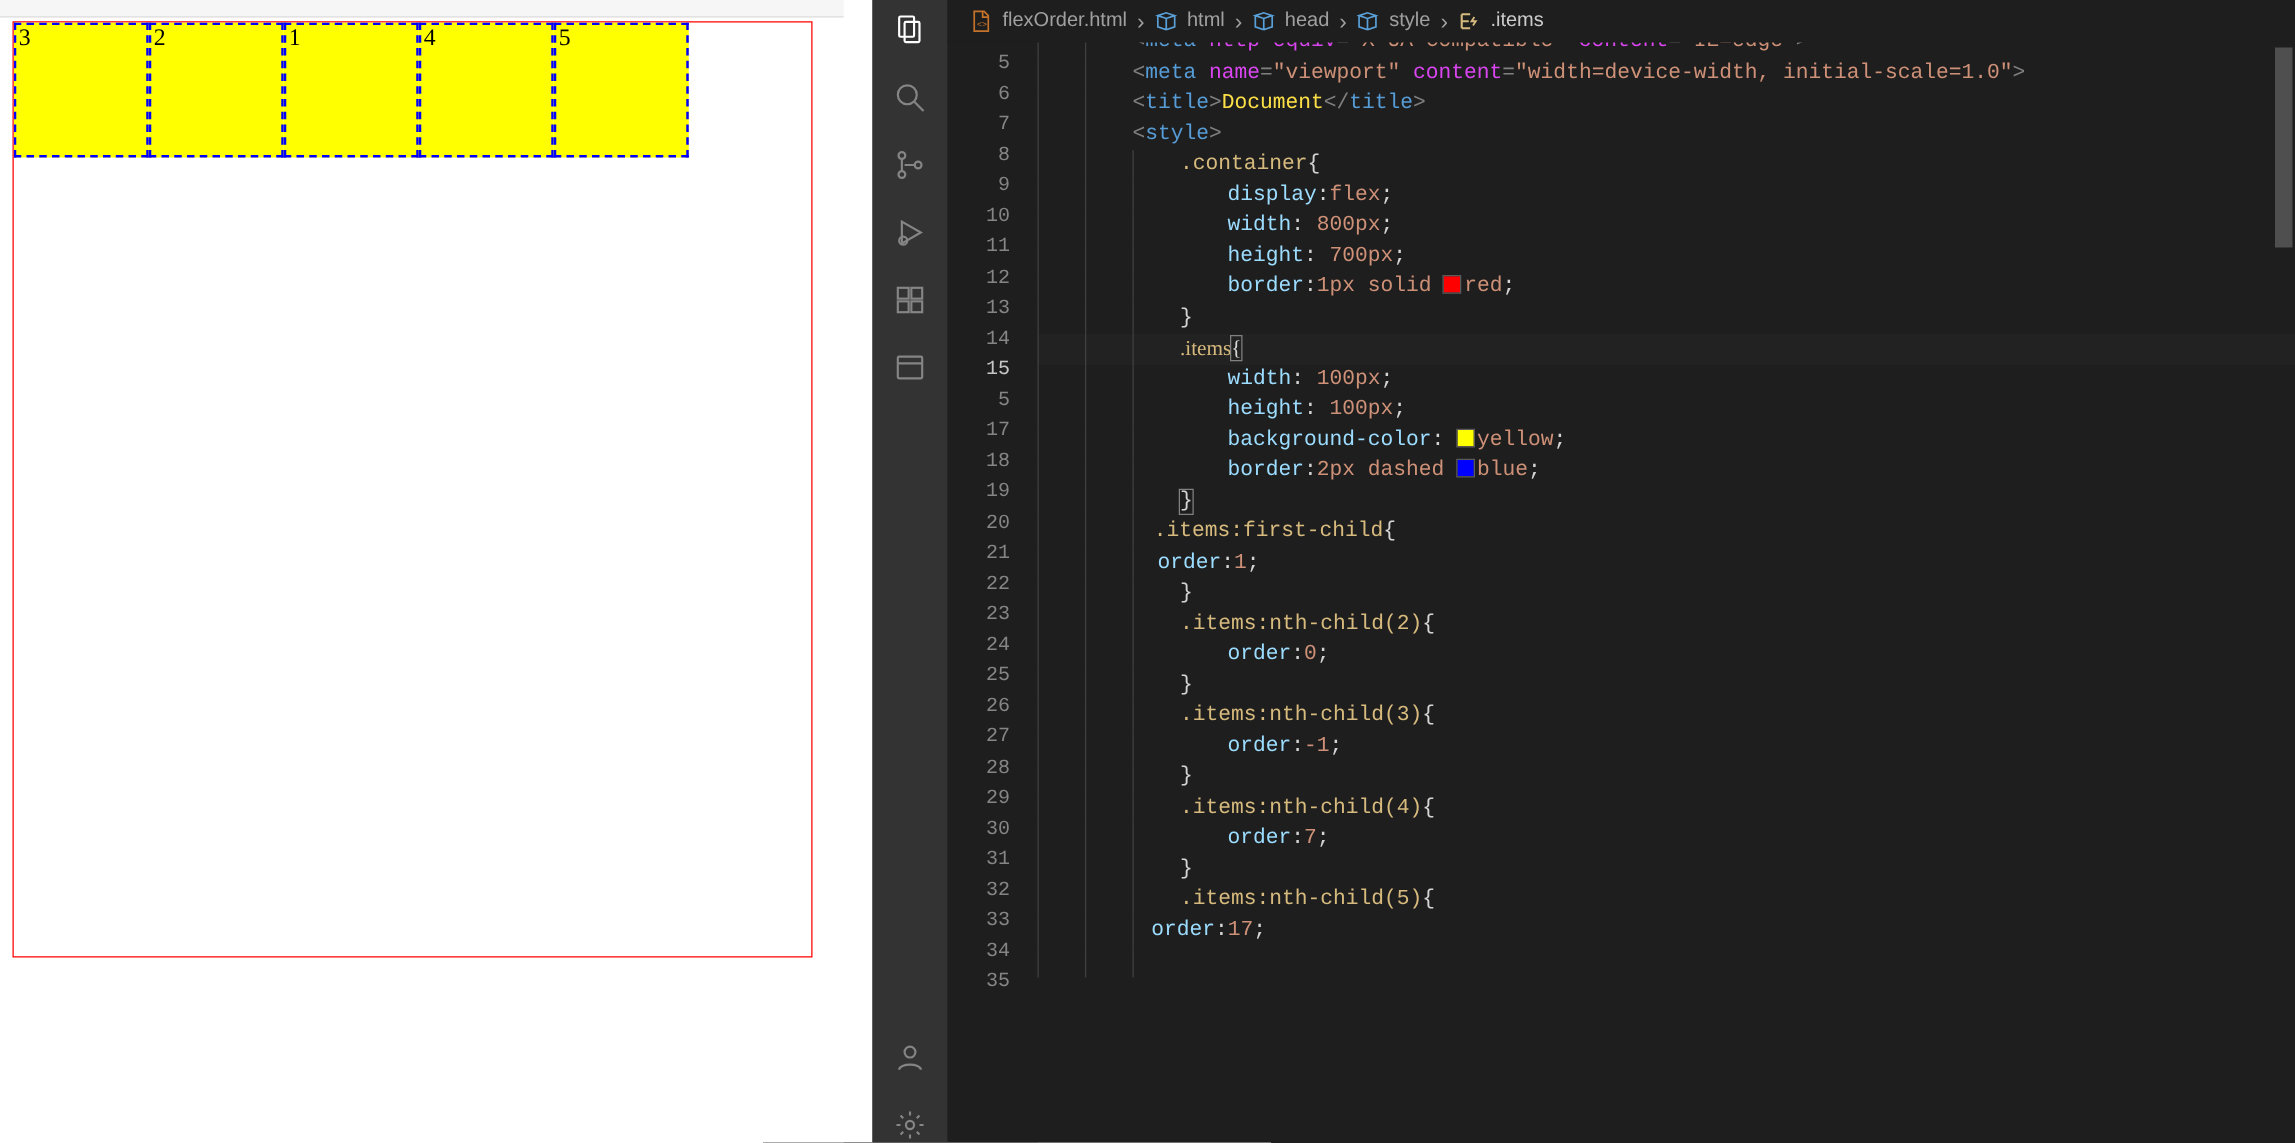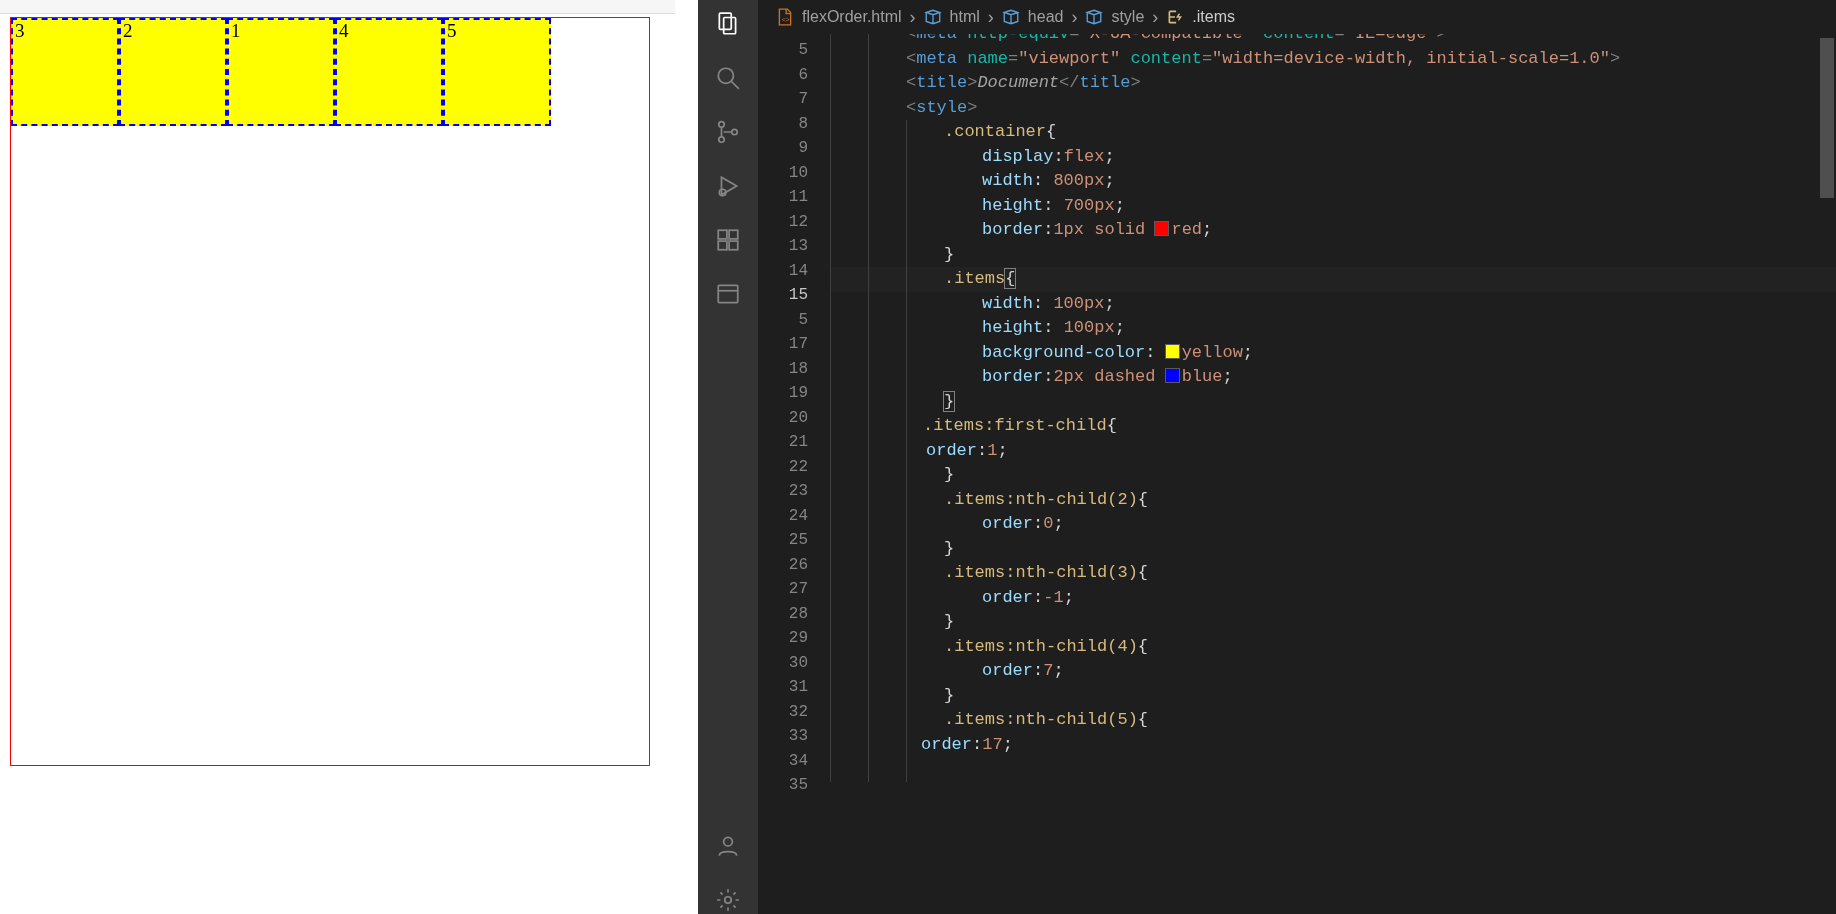--- a/index.html
+++ b/index.html
@@ -128,28 +128,28 @@
   .code .line.active { background: rgba(255,255,255,0.02); }
   .indent-guide {
     position:absolute; top:0; bottom:0; width:1px; background:#404040;
   }
   .ig1 { left: 0px; }
   .ig2 { left: 38px; }
   .ig3 { left: 76px; }
 
   
   .c-tag    { color:#569cd6; }  
-  .c-attr   { color:#14b8a6; }  
+  .c-attr   { color:#d946ef; }  
   .c-str    { color:#ce9178; }  
   .c-punct  { color:#808080; }  
   .c-text   { color:#d4d4d4; }
   .c-sel    { color:#d7ba7d; }  
   .c-prop   { color:#9cdcfe; }
   .c-val    { color:#ce9178; }
-  .c-hl     { color:#a3a3a3;font-style:italic; }
+  .c-hl     { color:#fde047; }
   .c-brace  { color:#d4d4d4; }
   .c-bracematch { outline:1px solid #808080; }
   .swatch {
     display:inline-block; width:13px; height:13px; margin:0 3px -1px 0;
     outline:1px solid #5a5a5a;
   }
 
   .scrollbar-v {
     position:absolute; right:2px; top:4px; bottom:4px; width:14px;
   }
@@ -310,21 +310,21 @@
           <div class="line" style="margin-top: -16px;"><span class="indent-guide ig1"></span><span class="indent-guide ig2"></span><span style="padding-left: 76px;"><span class="c-punct">&lt;</span><span class="c-tag">meta</span><span class="c-text"> </span><span class="c-attr">http-equiv</span><span class="c-punct">=</span><span class="c-str">"X-UA-Compatible"</span><span class="c-text"> </span><span class="c-attr">content</span><span class="c-punct">=</span><span class="c-str">"IE=edge"</span><span class="c-punct">&gt;</span></span></div>
           <div class="line"><span class="indent-guide ig1"></span><span class="indent-guide ig2"></span><span style="padding-left: 76px;"><span class="c-punct">&lt;</span><span class="c-tag">meta</span><span class="c-text"> </span><span class="c-attr">name</span><span class="c-punct">=</span><span class="c-str">"viewport"</span><span class="c-text"> </span><span class="c-attr">content</span><span class="c-punct">=</span><span class="c-str">"width=device-width, initial-scale=1.0"</span><span class="c-punct">&gt;</span></span></div>
           <div class="line"><span class="indent-guide ig1"></span><span class="indent-guide ig2"></span><span style="padding-left: 76px;"><span class="c-punct">&lt;</span><span class="c-tag">title</span><span class="c-punct">&gt;</span><span class="c-hl">Document</span><span class="c-punct">&lt;/</span><span class="c-tag">title</span><span class="c-punct">&gt;</span></span></div>
           <div class="line"><span class="indent-guide ig1"></span><span class="indent-guide ig2"></span><span style="padding-left: 76px;"><span class="c-punct">&lt;</span><span class="c-tag">style</span><span class="c-punct">&gt;</span></span></div>
           <div class="line"><span class="indent-guide ig1"></span><span class="indent-guide ig2"></span><span class="indent-guide ig3"></span><span style="padding-left: 114px;"><span class="c-sel">.container</span><span class="c-brace">{</span></span></div>
           <div class="line"><span class="indent-guide ig1"></span><span class="indent-guide ig2"></span><span class="indent-guide ig3"></span><span style="padding-left: 152px;"><span class="c-prop">display</span><span class="c-text">:</span><span class="c-val">flex</span><span class="c-text">;</span></span></div>
           <div class="line"><span class="indent-guide ig1"></span><span class="indent-guide ig2"></span><span class="indent-guide ig3"></span><span style="padding-left: 152px;"><span class="c-prop">width</span><span class="c-text">: </span><span class="c-val">800px</span><span class="c-text">;</span></span></div>
           <div class="line"><span class="indent-guide ig1"></span><span class="indent-guide ig2"></span><span class="indent-guide ig3"></span><span style="padding-left: 152px;"><span class="c-prop">height</span><span class="c-text">: </span><span class="c-val">700px</span><span class="c-text">;</span></span></div>
           <div class="line"><span class="indent-guide ig1"></span><span class="indent-guide ig2"></span><span class="indent-guide ig3"></span><span style="padding-left: 152px;"><span class="c-prop">border</span><span class="c-text">:</span><span class="c-val">1px</span><span class="c-text"> </span><span class="c-val">solid</span><span class="c-text"> </span><span class="swatch" style="background: rgb(255, 0, 0);"></span><span class="c-val">red</span><span class="c-text">;</span></span></div>
           <div class="line"><span class="indent-guide ig1"></span><span class="indent-guide ig2"></span><span class="indent-guide ig3"></span><span style="padding-left: 114px;"><span class="c-brace">}</span></span></div>
-          <div class="line active"><span class="indent-guide ig1"></span><span class="indent-guide ig2"></span><span class="indent-guide ig3"></span><span style="padding-left: 114px;"><span class="c-sel">.items</span><span class="c-brace c-bracematch">{</span></span></div>
+          <div class="line active"><span class="indent-guide ig1"></span><span class="indent-guide ig2"></span><span class="indent-guide ig3"></span><span style="padding-left: 114px; font-family: Liberation Serif, serif;"><span class="c-sel">.items</span><span class="c-brace c-bracematch">{</span></span></div>
           <div class="line"><span class="indent-guide ig1"></span><span class="indent-guide ig2"></span><span class="indent-guide ig3"></span><span style="padding-left: 152px;"><span class="c-prop">width</span><span class="c-text">: </span><span class="c-val">100px</span><span class="c-text">;</span></span></div>
           <div class="line"><span class="indent-guide ig1"></span><span class="indent-guide ig2"></span><span class="indent-guide ig3"></span><span style="padding-left: 152px;"><span class="c-prop">height</span><span class="c-text">: </span><span class="c-val">100px</span><span class="c-text">;</span></span></div>
           <div class="line"><span class="indent-guide ig1"></span><span class="indent-guide ig2"></span><span class="indent-guide ig3"></span><span style="padding-left: 152px;"><span class="c-prop">background-color</span><span class="c-text">: </span><span class="swatch" style="background: rgb(255, 255, 0);"></span><span class="c-val">yellow</span><span class="c-text">;</span></span></div>
           <div class="line"><span class="indent-guide ig1"></span><span class="indent-guide ig2"></span><span class="indent-guide ig3"></span><span style="padding-left: 152px;"><span class="c-prop">border</span><span class="c-text">:</span><span class="c-val">2px</span><span class="c-text"> </span><span class="c-val">dashed</span><span class="c-text"> </span><span class="swatch" style="background: rgb(0, 0, 255);"></span><span class="c-val">blue</span><span class="c-text">;</span></span></div>
           <div class="line"><span class="indent-guide ig1"></span><span class="indent-guide ig2"></span><span class="indent-guide ig3"></span><span style="padding-left: 114px;"><span class="c-brace c-bracematch">}</span></span></div>
           <div class="line"><span class="indent-guide ig1"></span><span class="indent-guide ig2"></span><span class="indent-guide ig3"></span><span style="padding-left: 93px;"><span class="c-sel">.items:first-child</span><span class="c-brace">{</span></span></div>
           <div class="line"><span class="indent-guide ig1"></span><span class="indent-guide ig2"></span><span class="indent-guide ig3"></span><span style="padding-left: 96px;"><span class="c-prop">order</span><span class="c-text">:</span><span class="c-val">1</span><span class="c-text">;</span></span></div>
           <div class="line"><span class="indent-guide ig1"></span><span class="indent-guide ig2"></span><span class="indent-guide ig3"></span><span style="padding-left: 114px;"><span class="c-brace">}</span></span></div>
           <div class="line"><span class="indent-guide ig1"></span><span class="indent-guide ig2"></span><span class="indent-guide ig3"></span><span style="padding-left: 114px;"><span class="c-sel">.items:nth-child(2)</span><span class="c-brace">{</span></span></div>
           <div class="line"><span class="indent-guide ig1"></span><span class="indent-guide ig2"></span><span class="indent-guide ig3"></span><span style="padding-left: 152px;"><span class="c-prop">order</span><span class="c-text">:</span><span class="c-val">0</span><span class="c-text">;</span></span></div>

